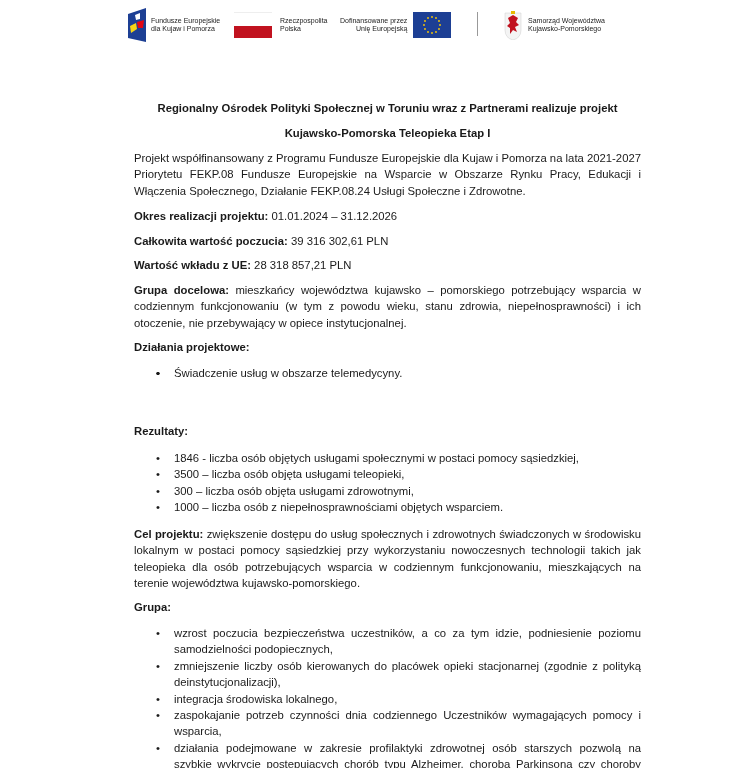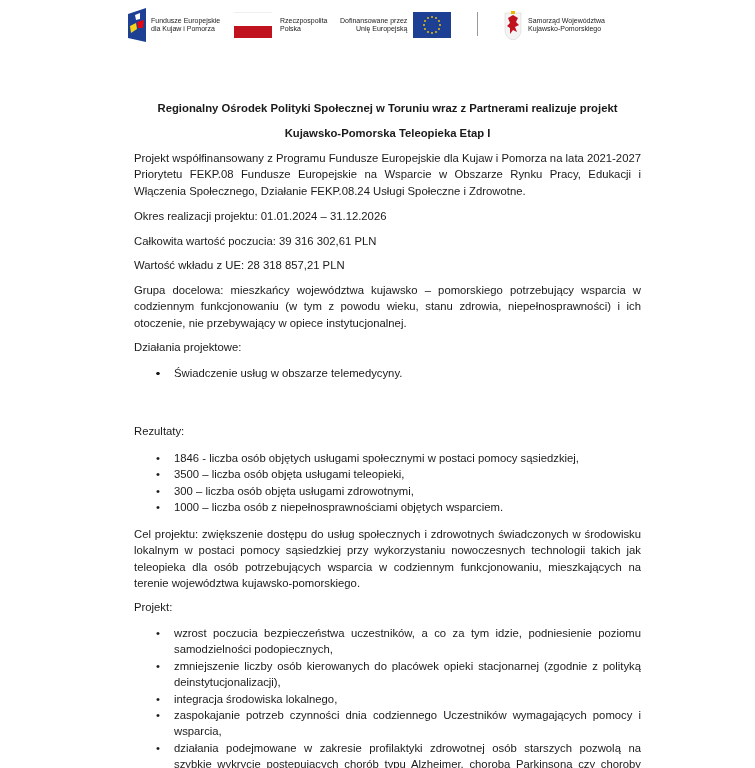--- a/index.html
+++ b/index.html
@@ -22,21 +22,21 @@
   .divider { position: absolute; left: 477px; top: 4px; width: 1px; height: 24px; background: #999; }
   .kp-logo { left: 504px; }
   .kp-mark { width: 18px; height: 30px; margin-right: 6px; }
 
   .doc { position: absolute; left: 118px; top: 78px; width: 507px; font-size: 11.3px; line-height: 16.4px; }
   .title { text-align: center; font-weight: bold; font-size: 11.3px; margin: 16px; }
   .title1 { position: absolute; top: 6px; left: 0; width: 507px; }
   .title2 { position: absolute; top: 31px; left: 0; width: 507px; }
   .block { position: absolute; left: 0; width: 507px; margin: 16px; }
   .just { text-align: justify; text-align-last: left; }
-  b { font-weight: normal; }
+  b { font-weight: bold; }
   ul { list-style: none; margin: 0; padding: 0; }
   ul li { position: relative; padding-left: 40px; }
   ul li .bullet { position: absolute; left: 22px; top: 0; }
   .efekty li { text-align: justify; text-align-last: left; }
 </style>
 </head>
 <body>
 
 <div class="logos">
   <div class="logo fe-logo">
@@ -126,21 +126,21 @@
   <p class="block" style="top:329px"><b>Rezultaty:</b></p>
   <ul class="block" style="top:356px">
     <li><span class="bullet">•</span><span>1846 - liczba osób objętych usługami społecznymi w postaci pomocy sąsiedzkiej,</span></li>
     <li><span class="bullet">•</span><span>3500 – liczba osób objęta usługami teleopieki,</span></li>
     <li><span class="bullet">•</span><span>300 – liczba osób objęta usługami zdrowotnymi,</span></li>
     <li><span class="bullet">•</span><span>1000 – liczba osób z niepełnosprawnościami objętych wsparciem.</span></li>
   </ul>
 
   <p class="block just" style="top:432px"><b>Cel projektu:</b><span> zwiększenie dostępu do usług społecznych i zdrowotnych świadczonych w środowisku lokalnym w postaci pomocy sąsiedzkiej przy wykorzystaniu nowoczesnych technologii takich jak teleopieka dla osób potrzebujących wsparcia w codziennym funkcjonowaniu,  mieszkających na terenie województwa kujawsko-pomorskiego.</span></p>
 
-  <p class="block" style="top:505px"><b>Projekt:</b></p>
+  <p class="block" style="top:505px"><b>Grupa:</b></p>
   <ul class="block efekty" style="top:531px">
     <li><span class="bullet">•</span><span>wzrost poczucia bezpieczeństwa uczestników, a co za tym idzie, podniesienie poziomu samodzielności podopiecznych,</span></li>
     <li><span class="bullet">•</span><span>zmniejszenie liczby osób kierowanych do placówek opieki stacjonarnej (zgodnie z polityką deinstytucjonalizacji),</span></li>
     <li><span class="bullet">•</span><span>integracja środowiska lokalnego,</span></li>
     <li><span class="bullet">•</span><span>zaspokajanie potrzeb czynności dnia codziennego Uczestników wymagających pomocy i wsparcia,</span></li>
     <li><span class="bullet">•</span><span>działania podejmowane w zakresie profilaktyki zdrowotnej osób starszych pozwolą na szybkie wykrycie postępujących chorób typu Alzheimer, choroba Parkinsona czy choroby serca.</span></li>
   </ul>
 </div>
 
 </body></html>

